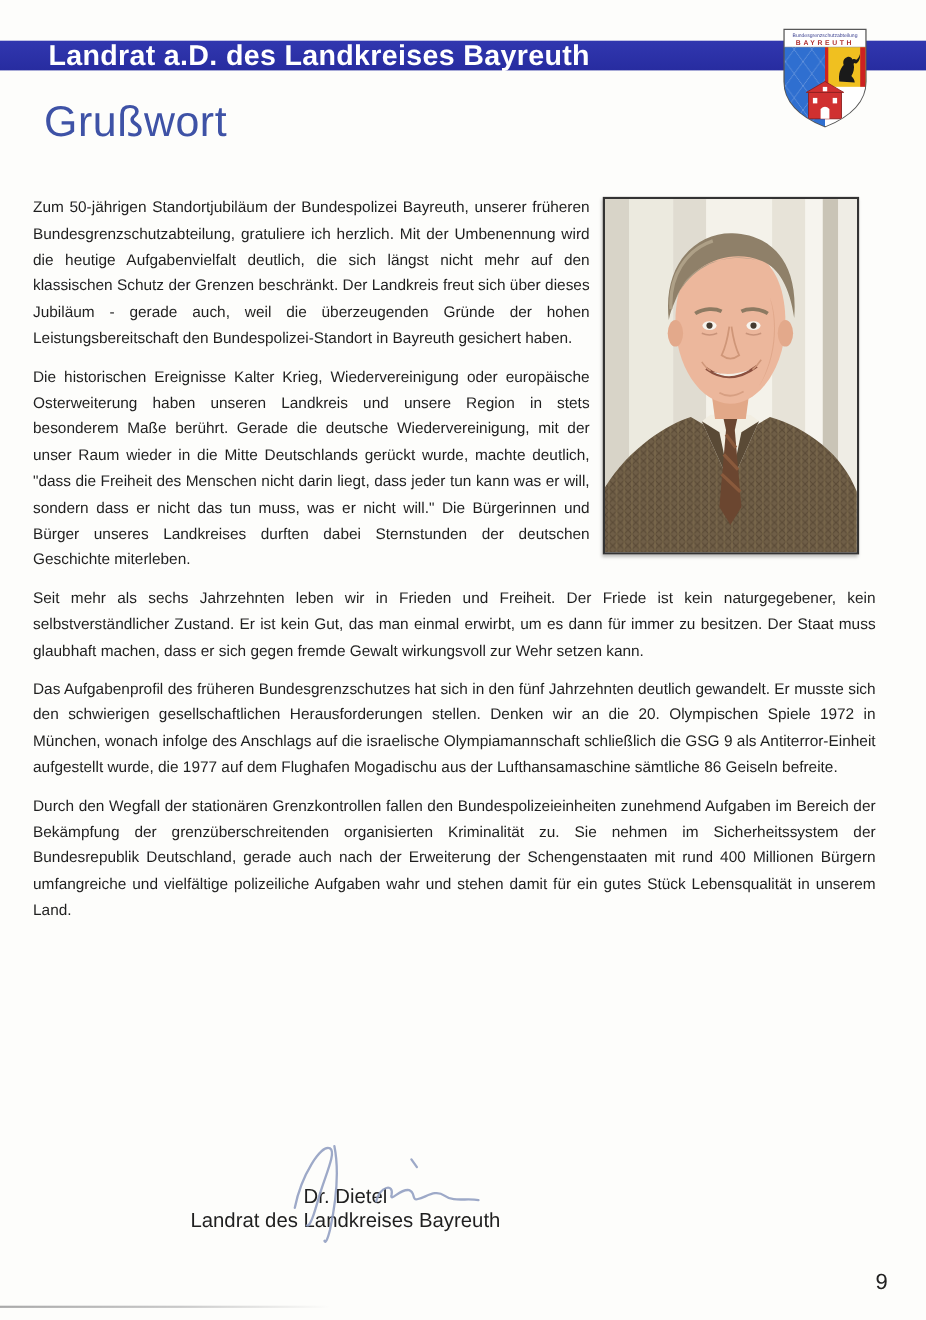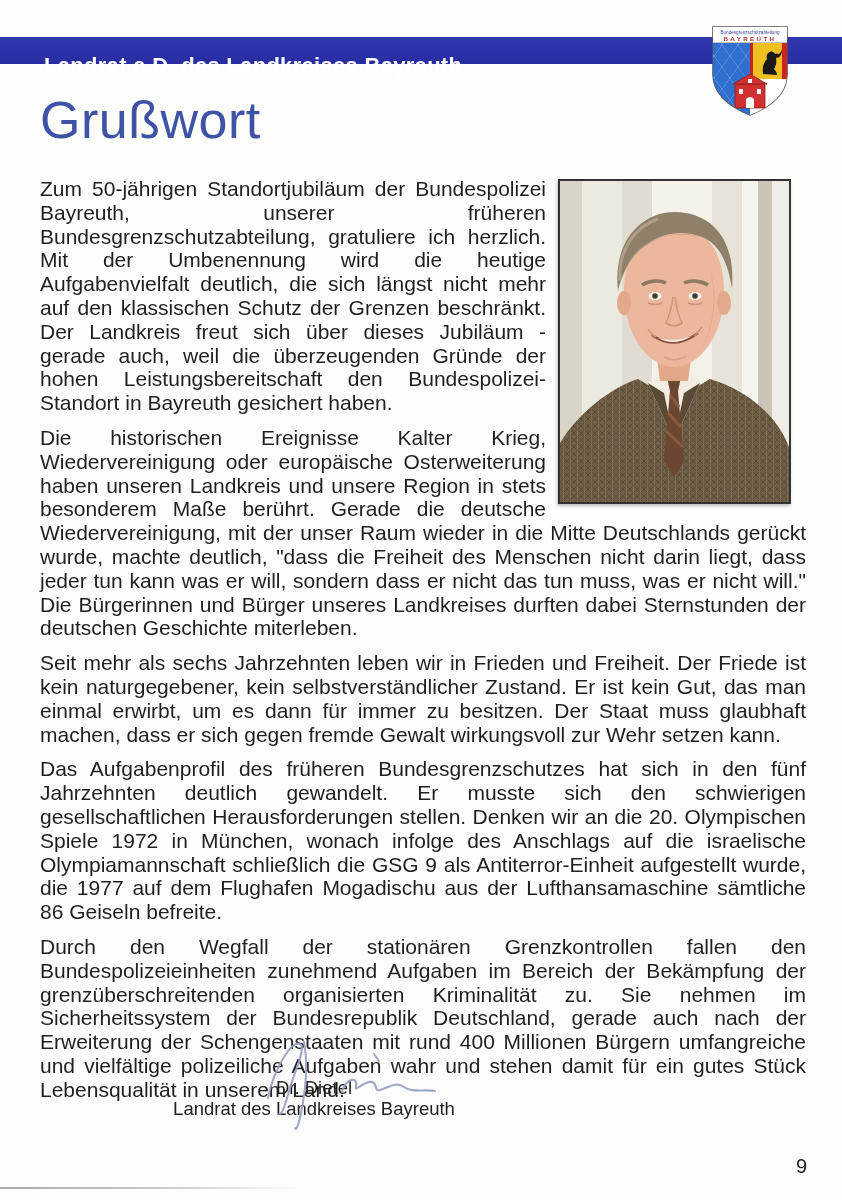--- a/index.html
+++ b/index.html
@@ -8,33 +8,33 @@
     background:#fdfdfb;overflow:hidden;
     font-family:"Liberation Sans","DejaVu Sans",sans-serif;
     color:#1f1f1f;
   }
   
   .banner{
     position:absolute;left:0;top:37px;width:842px;height:27px;
     background:linear-gradient(#3137af,#272ca0);
   }
   .banner-title{
-    position:absolute;left:44px;top:16px;height:27px;line-height:26px;
-    color:#ffffff;font-size:22px;font-weight:bold;letter-spacing:.3px;
+    position:absolute;left:44px;top:0;height:27px;line-height:26px;
+    color:#ffffff;font-size:26px;font-weight:bold;letter-spacing:.3px;
     white-space:nowrap;
   }
   .crest{position:absolute;left:706px;top:12px;width:88px;height:108px;}
   .page-title{
     position:absolute;left:40px;top:90px;
-    font-size:52px;font-weight:400;color:#3e52a6;letter-spacing:.5px;
+    font-size:39px;font-weight:400;color:#3e52a6;letter-spacing:.5px;
   }
   
   .content{
-    position:absolute;left:40px;top:177px;width:766px;
-    font-size:21px;line-height:23.8px;text-align:justify;
+    position:absolute;left:30px;top:177px;width:766px;
+    font-size:14px;line-height:23.8px;text-align:justify;
     hyphens:auto;-webkit-hyphens:auto;
   }
   .content p{margin:0 0 11px 0;}
   .photo-frame{
     float:right;width:229px;height:321px;
     border:2px solid #333;background:#efece3;
     margin:2px 15px 12px 12px;
     box-shadow:-1px 2px 3px rgba(0,0,0,.25);
   }
   

